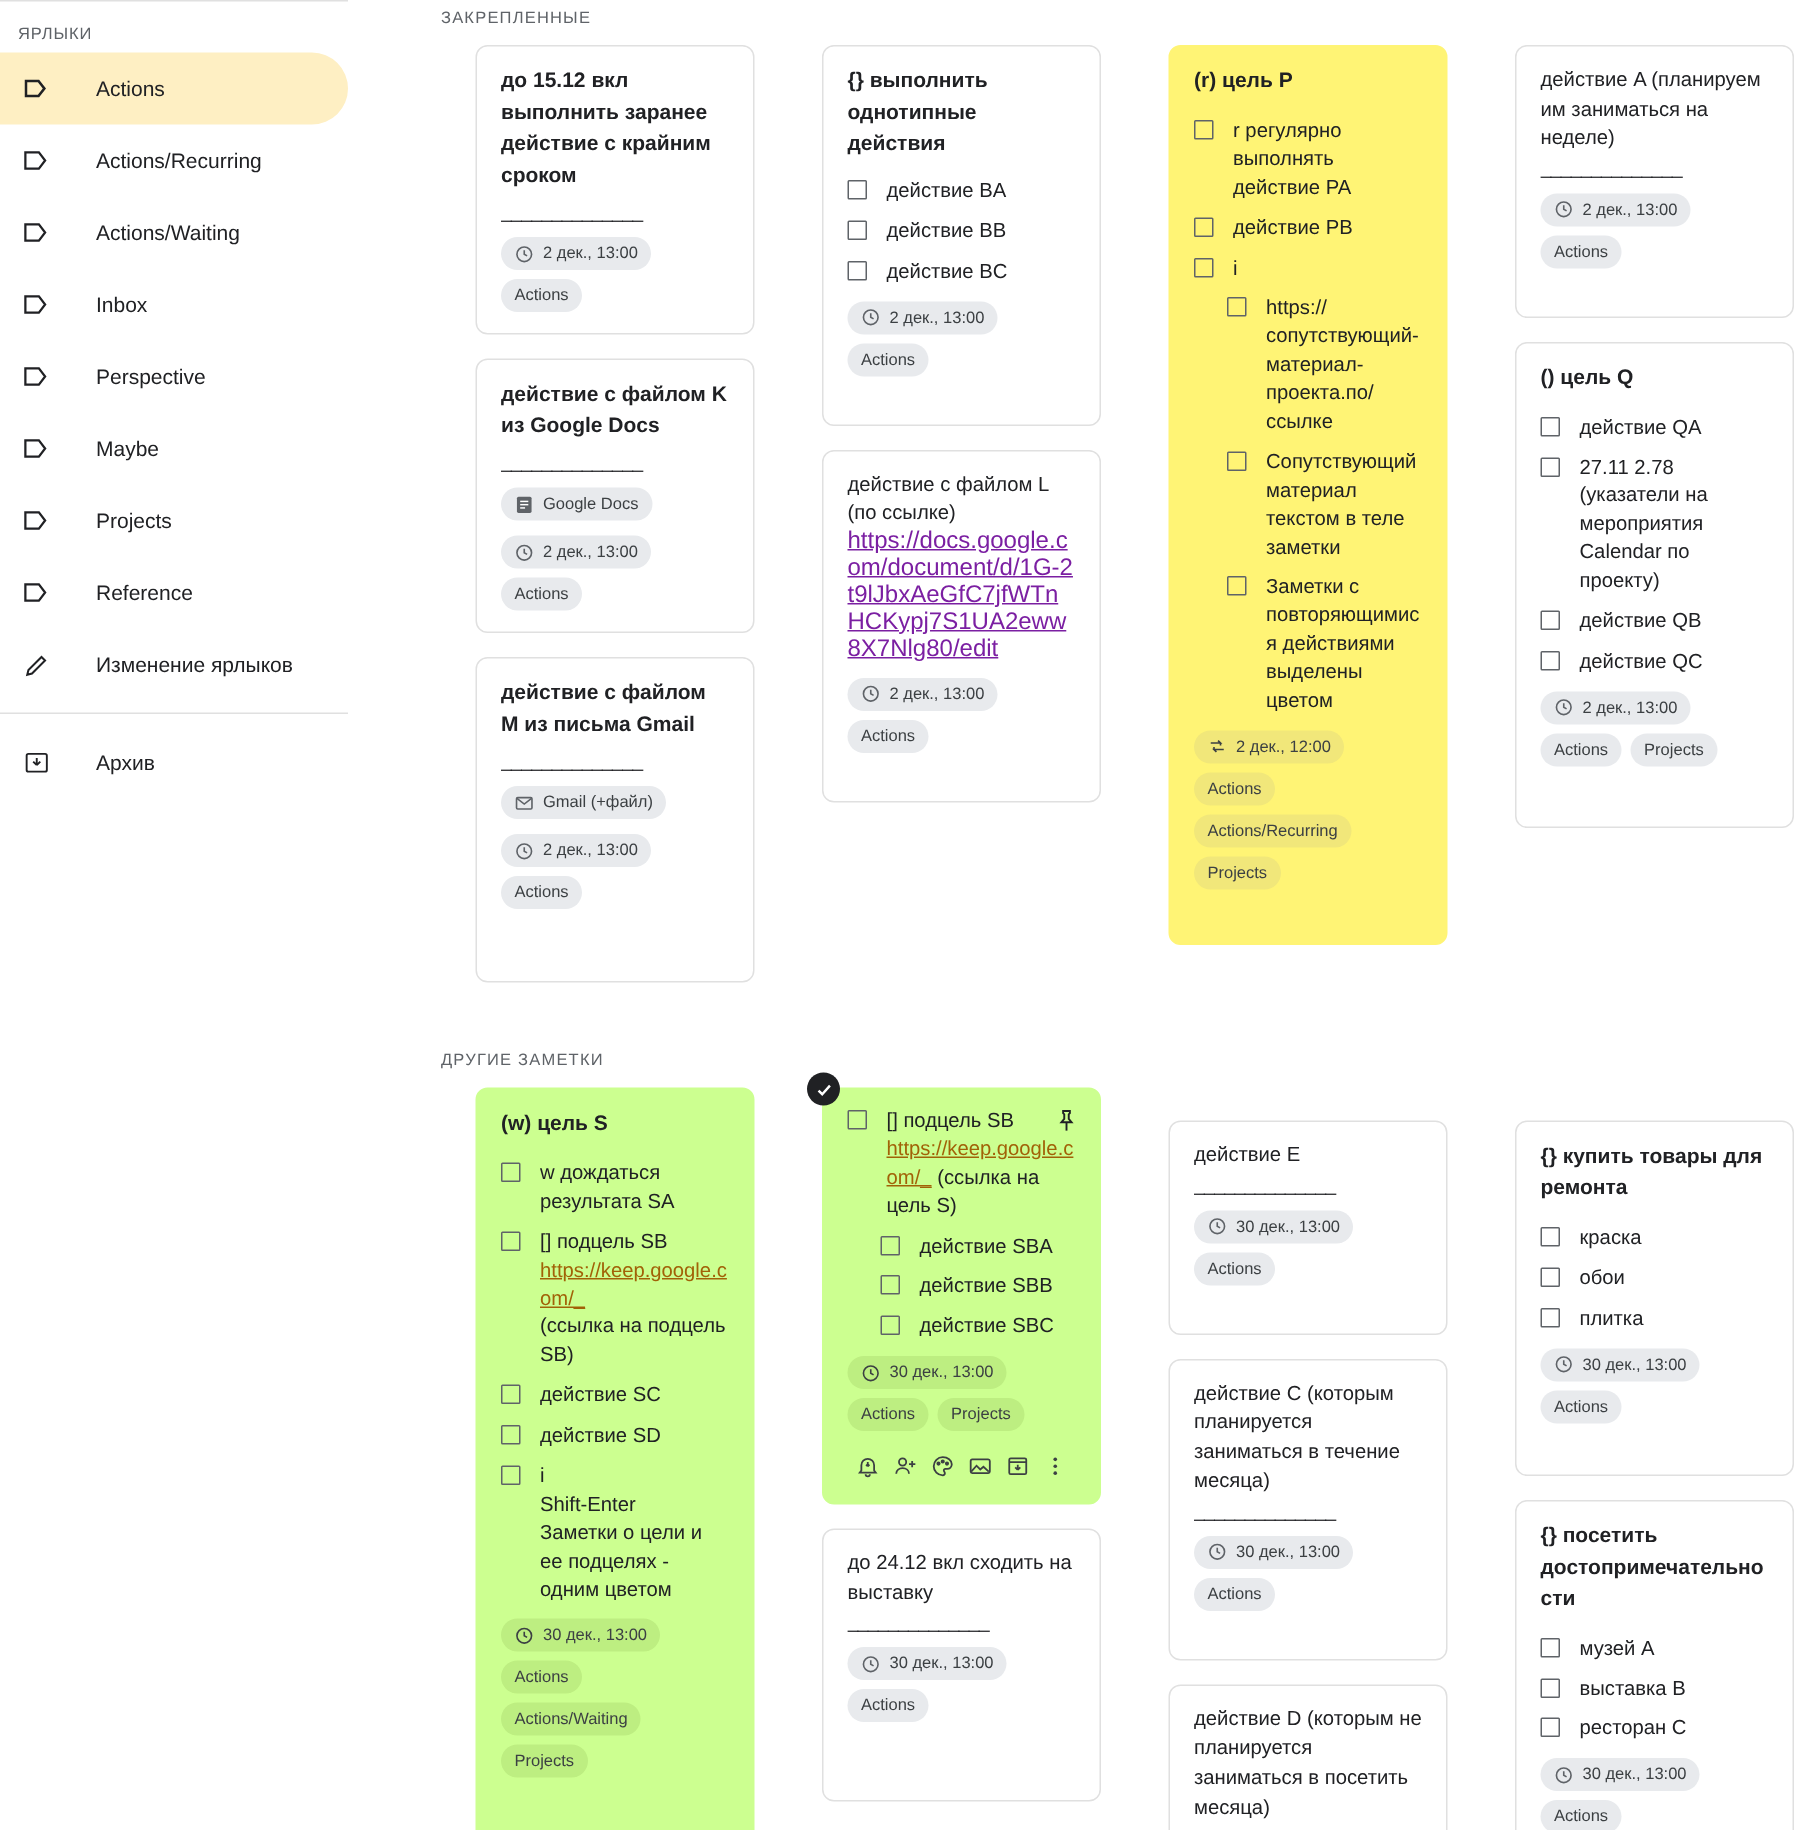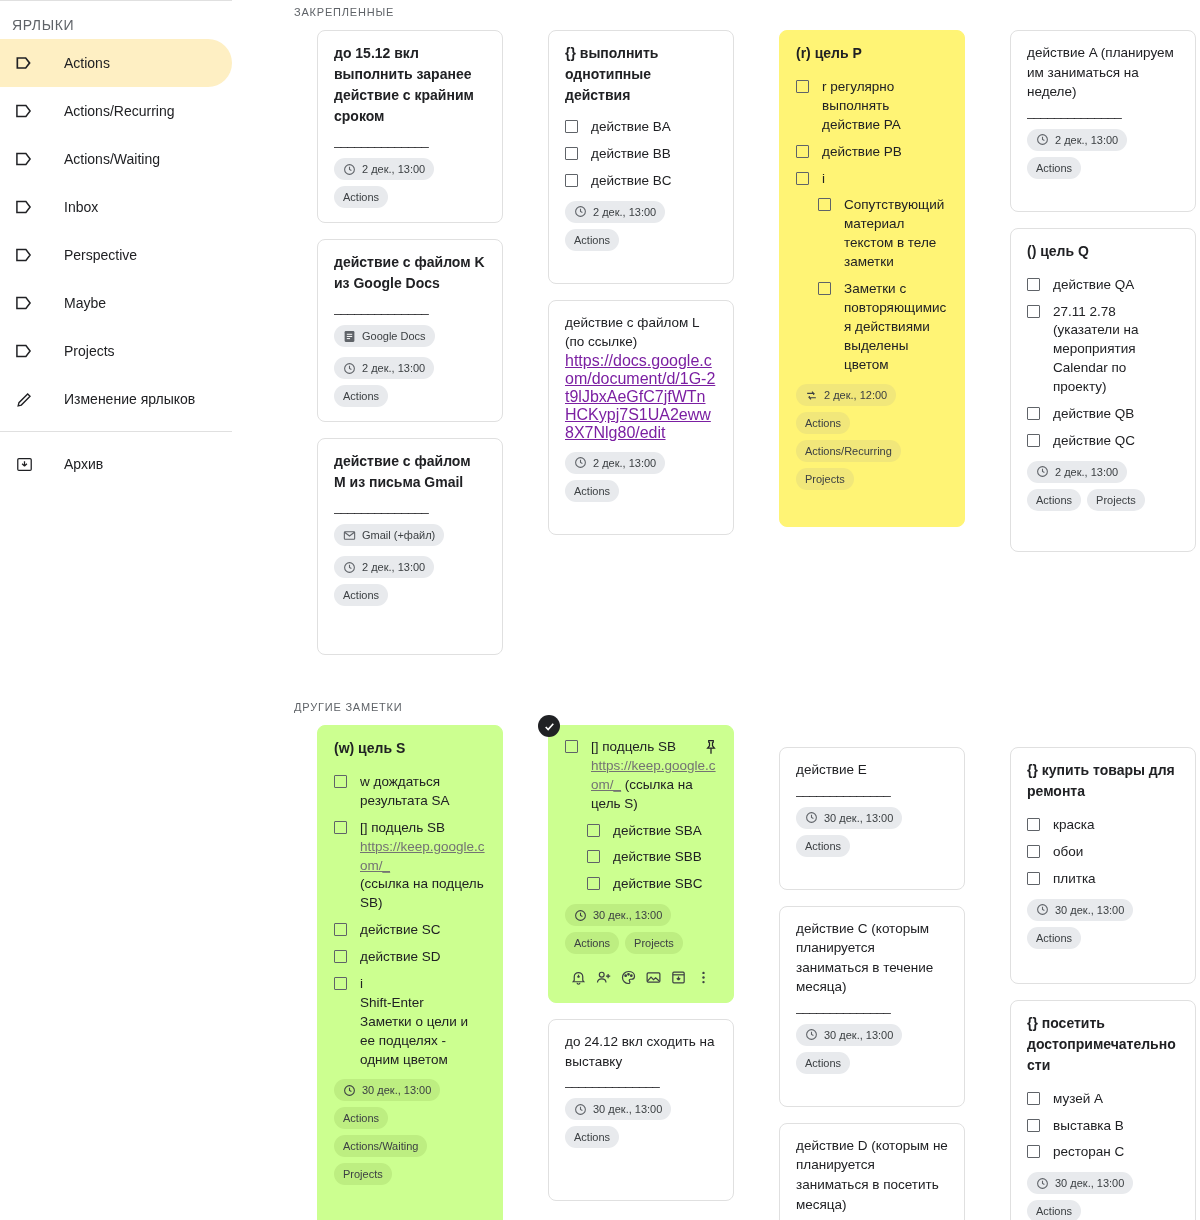--- a/index.html
+++ b/index.html
@@ -15,21 +15,21 @@
 
   
   .sidebar {
     width: 232px;
     flex: 0 0 232px;
     padding-top: 0;
     border-top: 1px solid #e0e0e0;
     background: #fff;
   }
   .sidebar-header {
-    font-size: 14px;
+    font-size: 11px;
     letter-spacing: .6px;
     color: #5f6368;
     padding: 16px 0 6px 12px;
     font-weight: 400;
   }
   .nav-item {
     display: flex;
     align-items: center;
     height: 48px;
     padding-left: 12px;
@@ -117,21 +117,21 @@
     margin: 2px 0 10px 0;
     color: #202124;
     white-space: nowrap;
     overflow: hidden;
   }
   .link {
     color: #7b1fa2;
     text-decoration: underline;
     word-break: break-all;
   }
-  .link.blue { color: #737373; text-align: right; }
+  .link.blue { color: #a16207; text-align: right; }
 
   
   .check-row {
     display: flex;
     align-items: flex-start;
     margin: 0 0 8px 0;
     font-size: 13.5px;
     line-height: 1.4;
   }
   .check-row.indent { padding-left: 22px; }
@@ -260,20 +260,28 @@
 
     <div class="nav-item">
       <span class="nav-ico">
         <svg width="20" height="20" viewBox="0 0 24 24" fill="none" stroke="currentColor" stroke-width="1.8">
             <path d="M3.5 5.5h10.8l5 6.5-5 6.5H3.5z"></path>
           </svg>
       </span>
       <span class="nav-label">Projects</span>
     </div>
 
+    <div class="nav-item">
+      <span class="nav-ico">
+        <svg width="20" height="20" viewBox="0 0 24 24" fill="none" stroke="currentColor" stroke-width="1.8">
+            <path d="M3.5 5.5h10.8l5 6.5-5 6.5H3.5z"></path>
+          </svg>
+      </span>
+      <span class="nav-label">Reference</span>
+    </div>
 
     <div class="nav-item">
       <span class="nav-ico">
         <svg width="19" height="19" viewBox="0 0 24 24" fill="none" stroke="currentColor" stroke-width="1.7">
             <path d="M4 20l4-1 11-11-3-3L5 16l-1 4z"></path>
           </svg>
       </span>
       <span class="nav-label">Изменение ярлыков</span>
     </div>
 
@@ -447,20 +455,24 @@
             <span class="cbox"></span>
             <span class="check-text">r регулярно выполнять действие PA</span>
           </div>
           <div class="check-row">
             <span class="cbox"></span>
             <span class="check-text">действие PB</span>
           </div>
           <div class="check-row">
             <span class="cbox"></span>
             <span class="check-text">i</span>
+          </div>
+          <div class="check-row indent">
+            <span class="cbox"></span>
+            <span class="check-text">https://сопутствующий-материал-проекта.по/ссылке</span>
           </div>
           <div class="check-row indent">
             <span class="cbox"></span>
             <span class="check-text">Сопутствующий материал текстом в теле заметки</span>
           </div>
           <div class="check-row indent">
             <span class="cbox"></span>
             <span class="check-text">Заметки с повторяющимися действиями выделены цветом</span>
           </div>
           <div class="chips">

